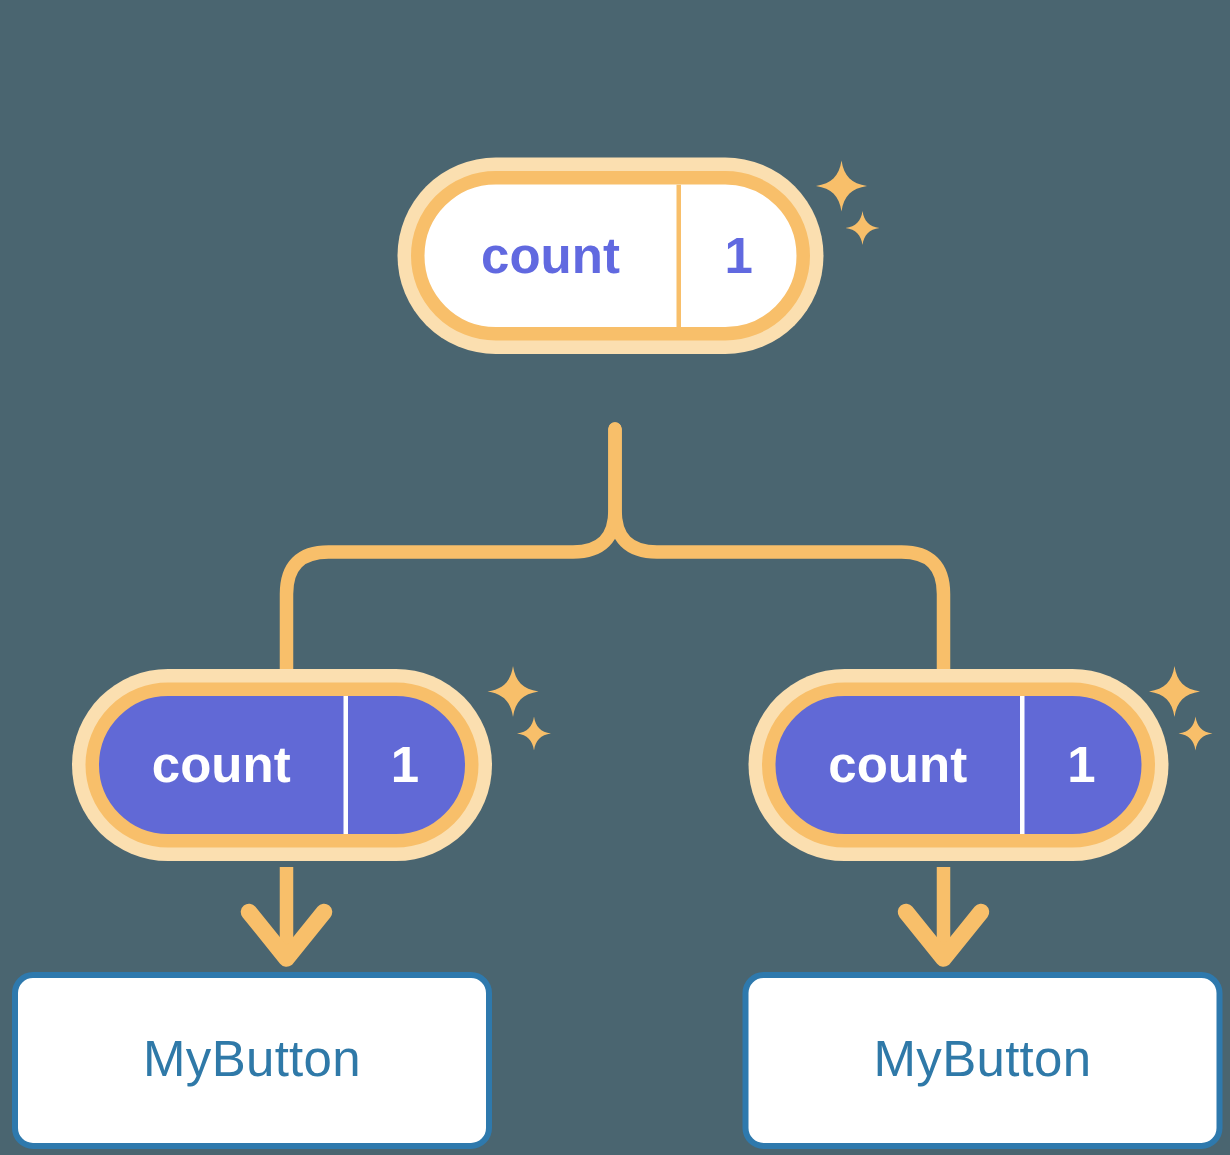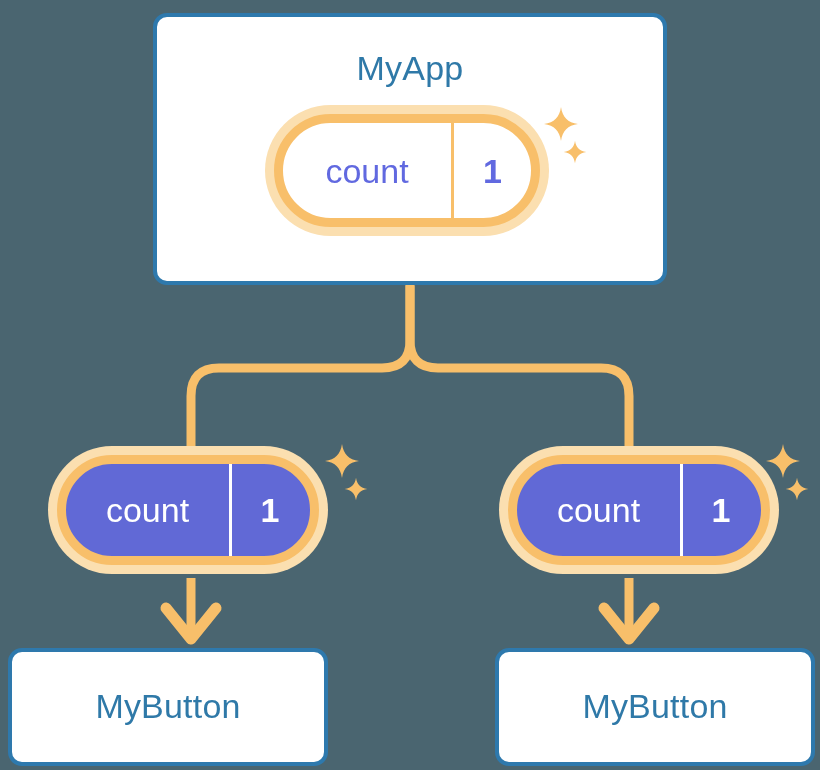--- a/index.html
+++ b/index.html
@@ -89,21 +89,21 @@
   .pill-val  { flex: 0 0 auto; }
 
   .pill.light .pill-key,
   .pill.light .pill-val { color: #6169e0; }
   .pill.solid .pill-key,
   .pill.solid .pill-val { color: #ffffff; }
 
   .pill.light .pill-val { border-left: 3px solid #f8bf6a; }
   .pill.solid .pill-val { border-left: 3px solid #ffffff; }
 
-  .pill-key { font-size: 34px; font-weight: 400; }
+  .pill-key { font-size: 34px; font-weight: 700; }
   .pill-val { font-size: 34px; font-weight: 700; }
 
   
   #pill-app { left: 274px; top: 114px; }
   #pill-app .pill { width: 266px; height: 113px; }
   #pill-app .pill-key { width: 168px; }
   #pill-app .pill-val { width: 80px; }
 
   
   #pill-btn-left  { left: 57px;  top: 455px; }
@@ -140,23 +140,20 @@
     <path d="M 410 286 L 410 340 Q 410 368 382 368 L 219 368 Q 191 368 191 396 L 191 452" stroke-width="9" stroke-linecap="round"></path>
     <path d="M 410 286 L 410 340 Q 410 368 438 368 L 601 368 Q 629 368 629 396 L 629 452" stroke-width="9" stroke-linecap="round"></path>
 
     <path d="M 191 578 L 191 640" stroke-width="9" stroke-linecap="butt"></path>
     <path d="M 166 608 L 191 639 L 216 608" stroke-width="11" stroke-linecap="round" stroke-linejoin="round"></path>
 
     <path d="M 629 578 L 629 640" stroke-width="9" stroke-linecap="butt"></path>
     <path d="M 604 608 L 629 639 L 654 608" stroke-width="11" stroke-linecap="round" stroke-linejoin="round"></path>
   </svg>
 
-  <div id="app-box" class="comp-box">
-    <div class="comp-title">MyApp</div>
-  </div>
 
   <div id="pill-app" class="pill-wrap">
     <div class="pill light">
       <div class="pill-cell pill-key">count</div>
       <div class="pill-cell pill-val">1</div>
     </div>
   </div>
 
   <svg class="sparkle" style="left:543px; top:106px;" width="36" height="36" viewBox="0 0 36 36">
     <path d="M18 1 C19.6 11.4 24.6 16.4 35 18 C24.6 19.6 19.6 24.6 18 35 C16.4 24.6 11.4 19.6 1 18 C11.4 16.4 16.4 11.4 18 1 Z"></path>

